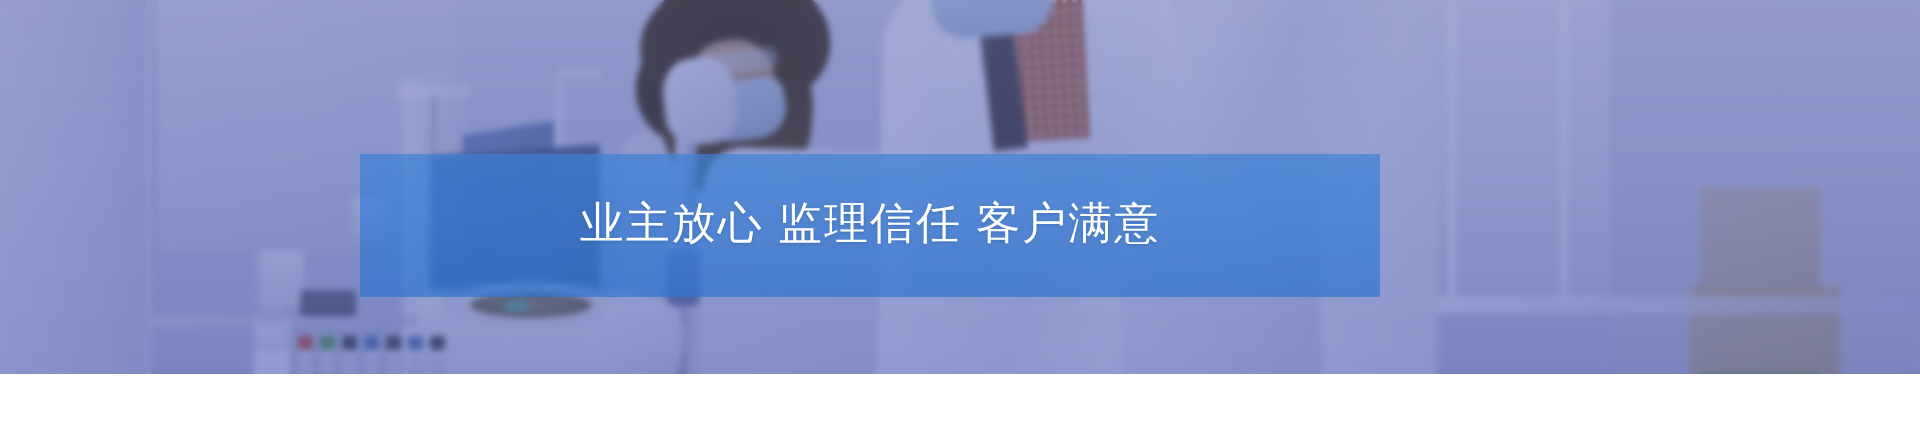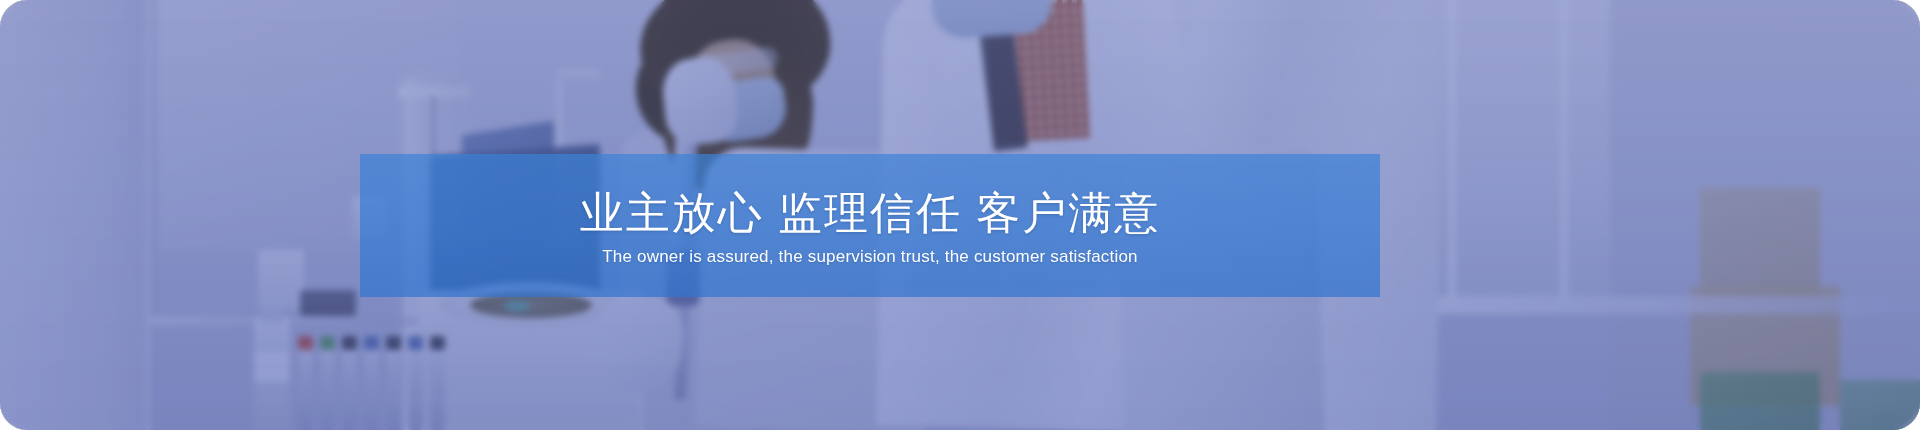--- a/index.html
+++ b/index.html
@@ -2,24 +2,23 @@
 <html><head>
 <meta charset="utf-8">
 <title>Banner</title>
 <style>
   html,body{margin:0;padding:0;background:#fff;}
   body{font-family:"Liberation Sans","DejaVu Sans",sans-serif;}
 
   .hero{
     position:relative;
     width:1920px;
-    height:430px;
+    height:374px;
     overflow:hidden;
     background:#000000;
-    border-radius:27px;
   }
 
   
   .photo{position:absolute;inset:0;overflow:hidden;}
 
   
   .ph-wall{
     position:absolute;inset:0;
     background:
       linear-gradient(180deg,#d9dced 0%, #cdd2e6 28%, #c3c9e2 60%, #b9c0dc 100%);
@@ -491,17 +490,16 @@
 
     <div class="photo-blur"></div>
   </div>
 
   <div class="tint"></div>
   <div class="tint2"></div>
 
   <div class="band">
     <div class="band-inner">
       <h1 class="headline">业主放心 监理信任 客户满意</h1>
-      <p class="subline">The owner is assured, the supervision trust, the customer satisfaction</p>
     </div>
   </div>
 
 </div>
 
 </body></html>

